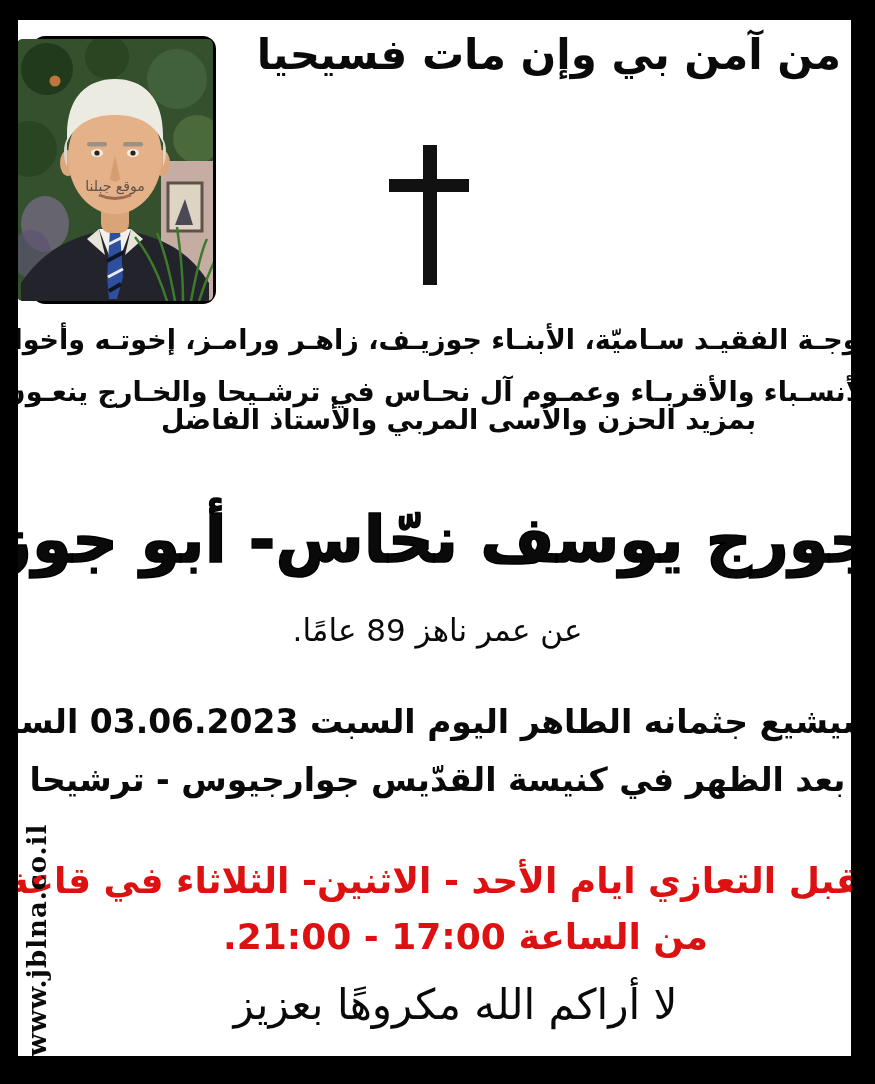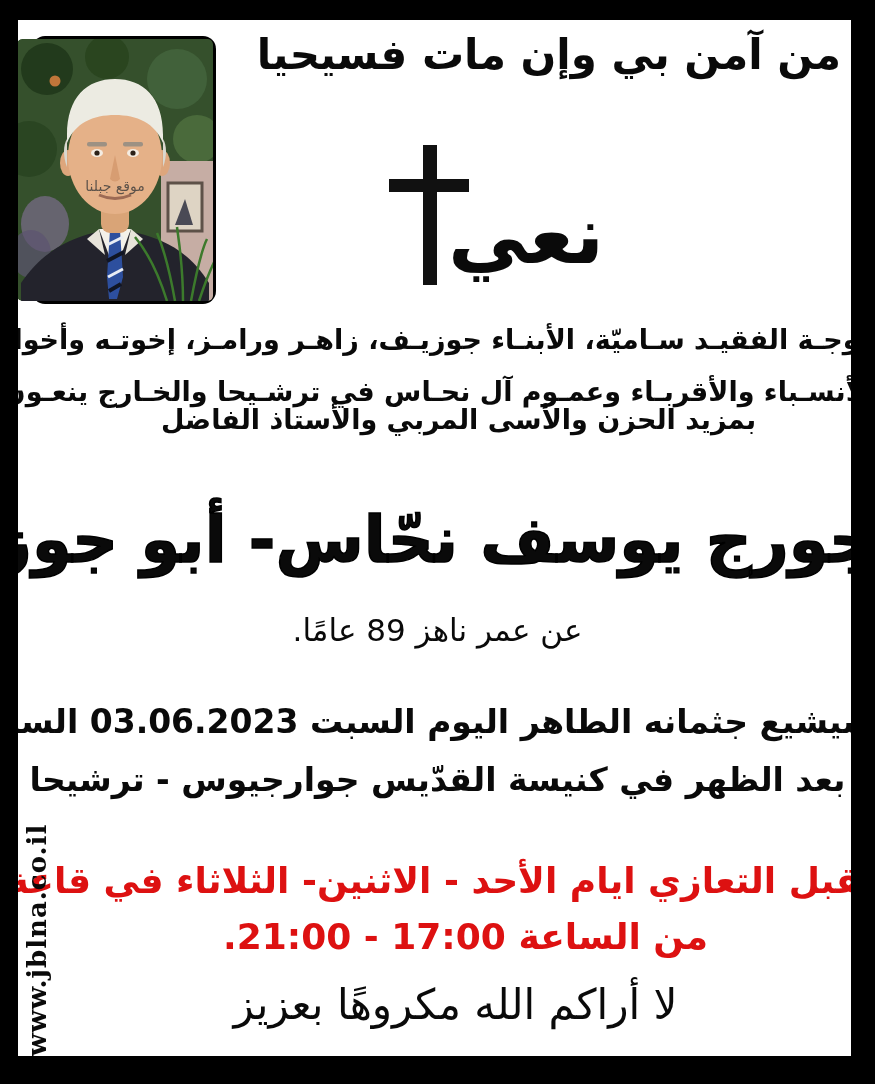--- a/index.html
+++ b/index.html
@@ -131,21 +131,20 @@
     </svg>
   </div>
 
   <div class="abs quote">من آمن بي وإن مات فسيحيا</div>
 
   <div>
     <div class="abs cross-v"></div>
     <div class="abs cross-h"></div>
   </div>
 
-  <div class="abs notice-title">نعي</div>
 
   <div class="abs centerline intro intro-1">زوجـة الفقيـد سـاميّة، الأبنـاء جوزيـف، زاهـر ورامـز، إخوتـه وأخواتـه</div>
   <div class="abs centerline intro intro-2">الأنسـباء والأقربـاء وعمـوم آل نحـاس في ترشـيحا والخـارج ينعـون اليكـم</div>
   <div class="abs centerline intro intro-3">بمزيد الحزن والأسى المربي والأستاذ الفاضل</div>
 
   <div class="abs centerline name">جورج يوسف نحّاس- أبو جوزيف</div>
 
   <div class="abs centerline age">عن عمر ناهز 89 عامًا.</div>
 
   <div class="abs centerline funeral funeral-1">سيشيع جثمانه الطاهر اليوم السبت 03.06.2023 الساعة 16:00</div>

